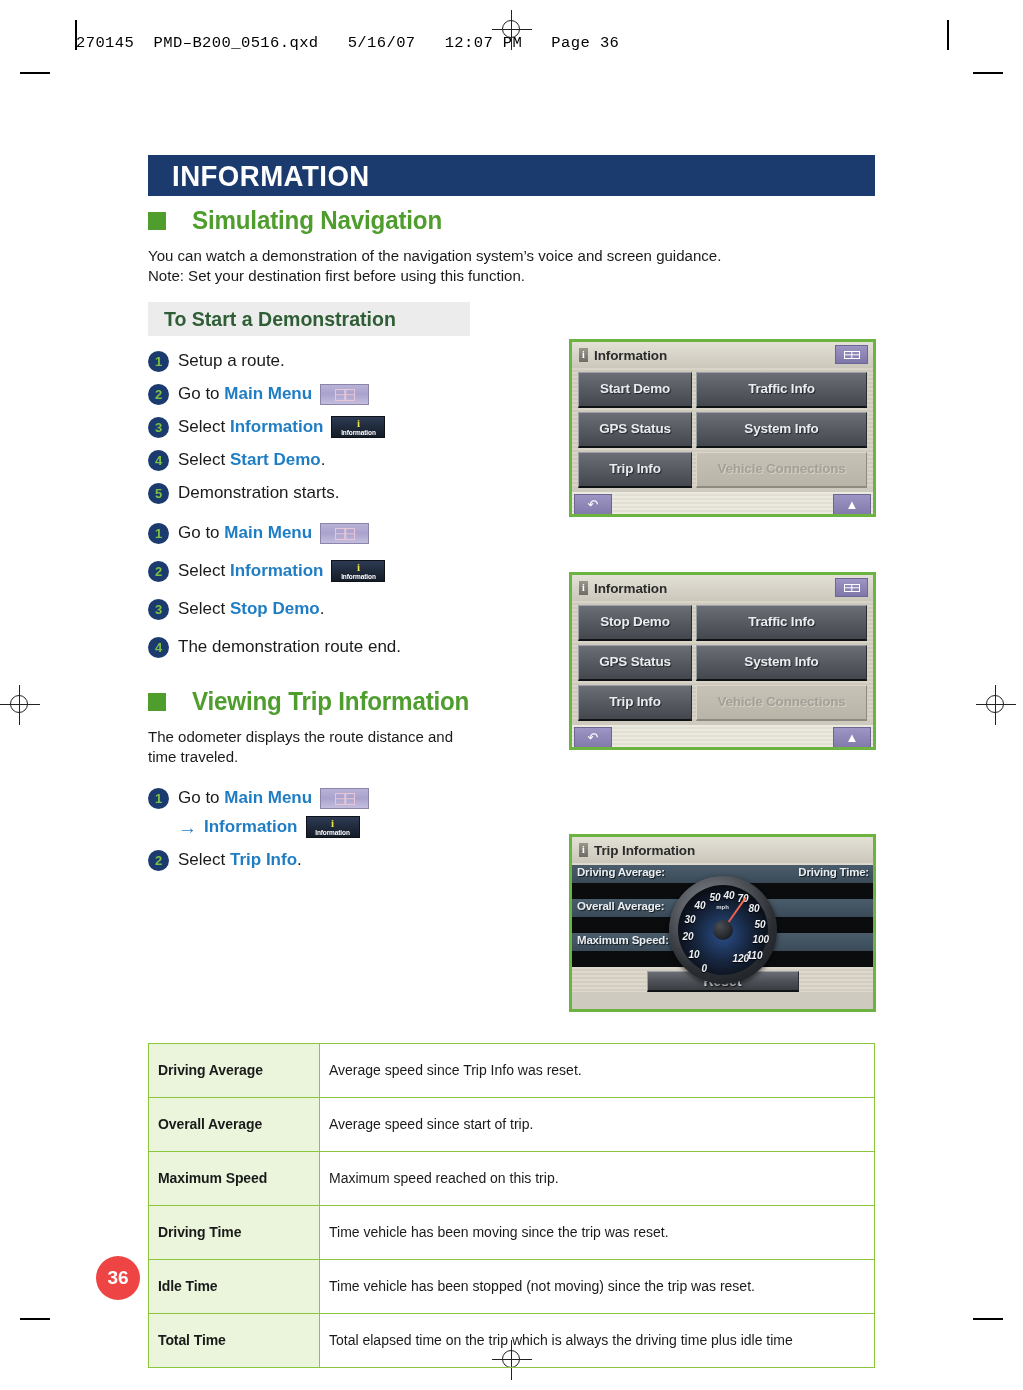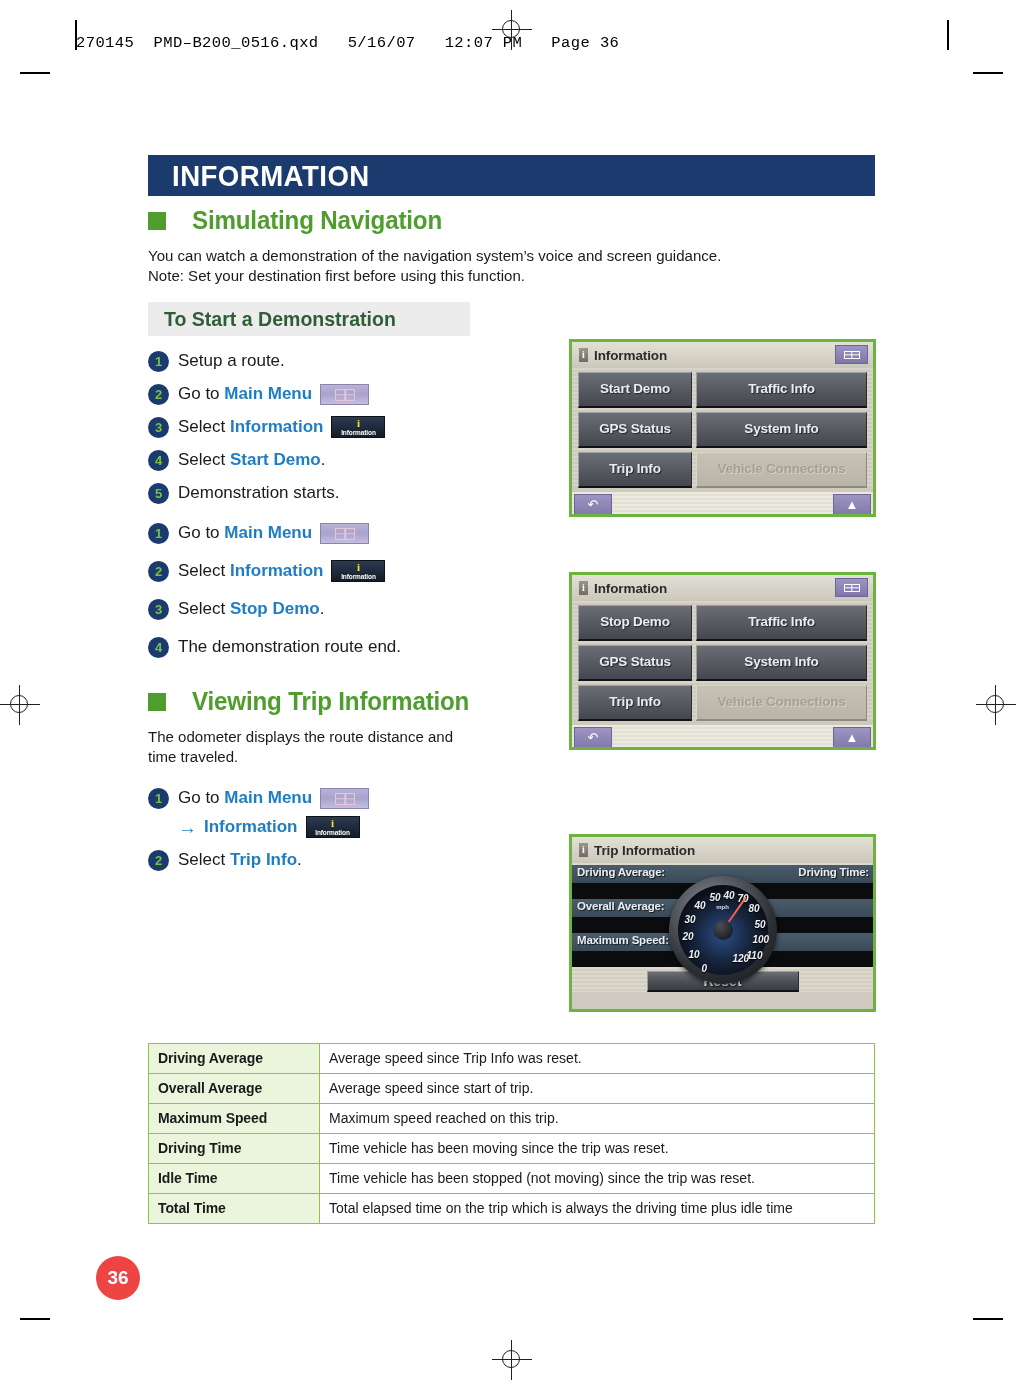--- a/index.html
+++ b/index.html
@@ -383,21 +383,21 @@
   
   .info-table {
     position: absolute;
     left: 148px; top: 1043px;
     width: 727px;
     border-collapse: collapse;
     border: 1px solid #8cc63f;
   }
   .info-table td {
     border: 1px solid #8cc63f;
-    padding: 6px 9px;
+    padding: 18px 9px;
     font-size: 14px;
     color: #1a1a1a;
     vertical-align: middle;
     line-height: 17px;
   }
   .info-table td.k {
     width: 152px;
     background: #eaf5dc;
     font-weight: bold;
     font-size: 14px;

